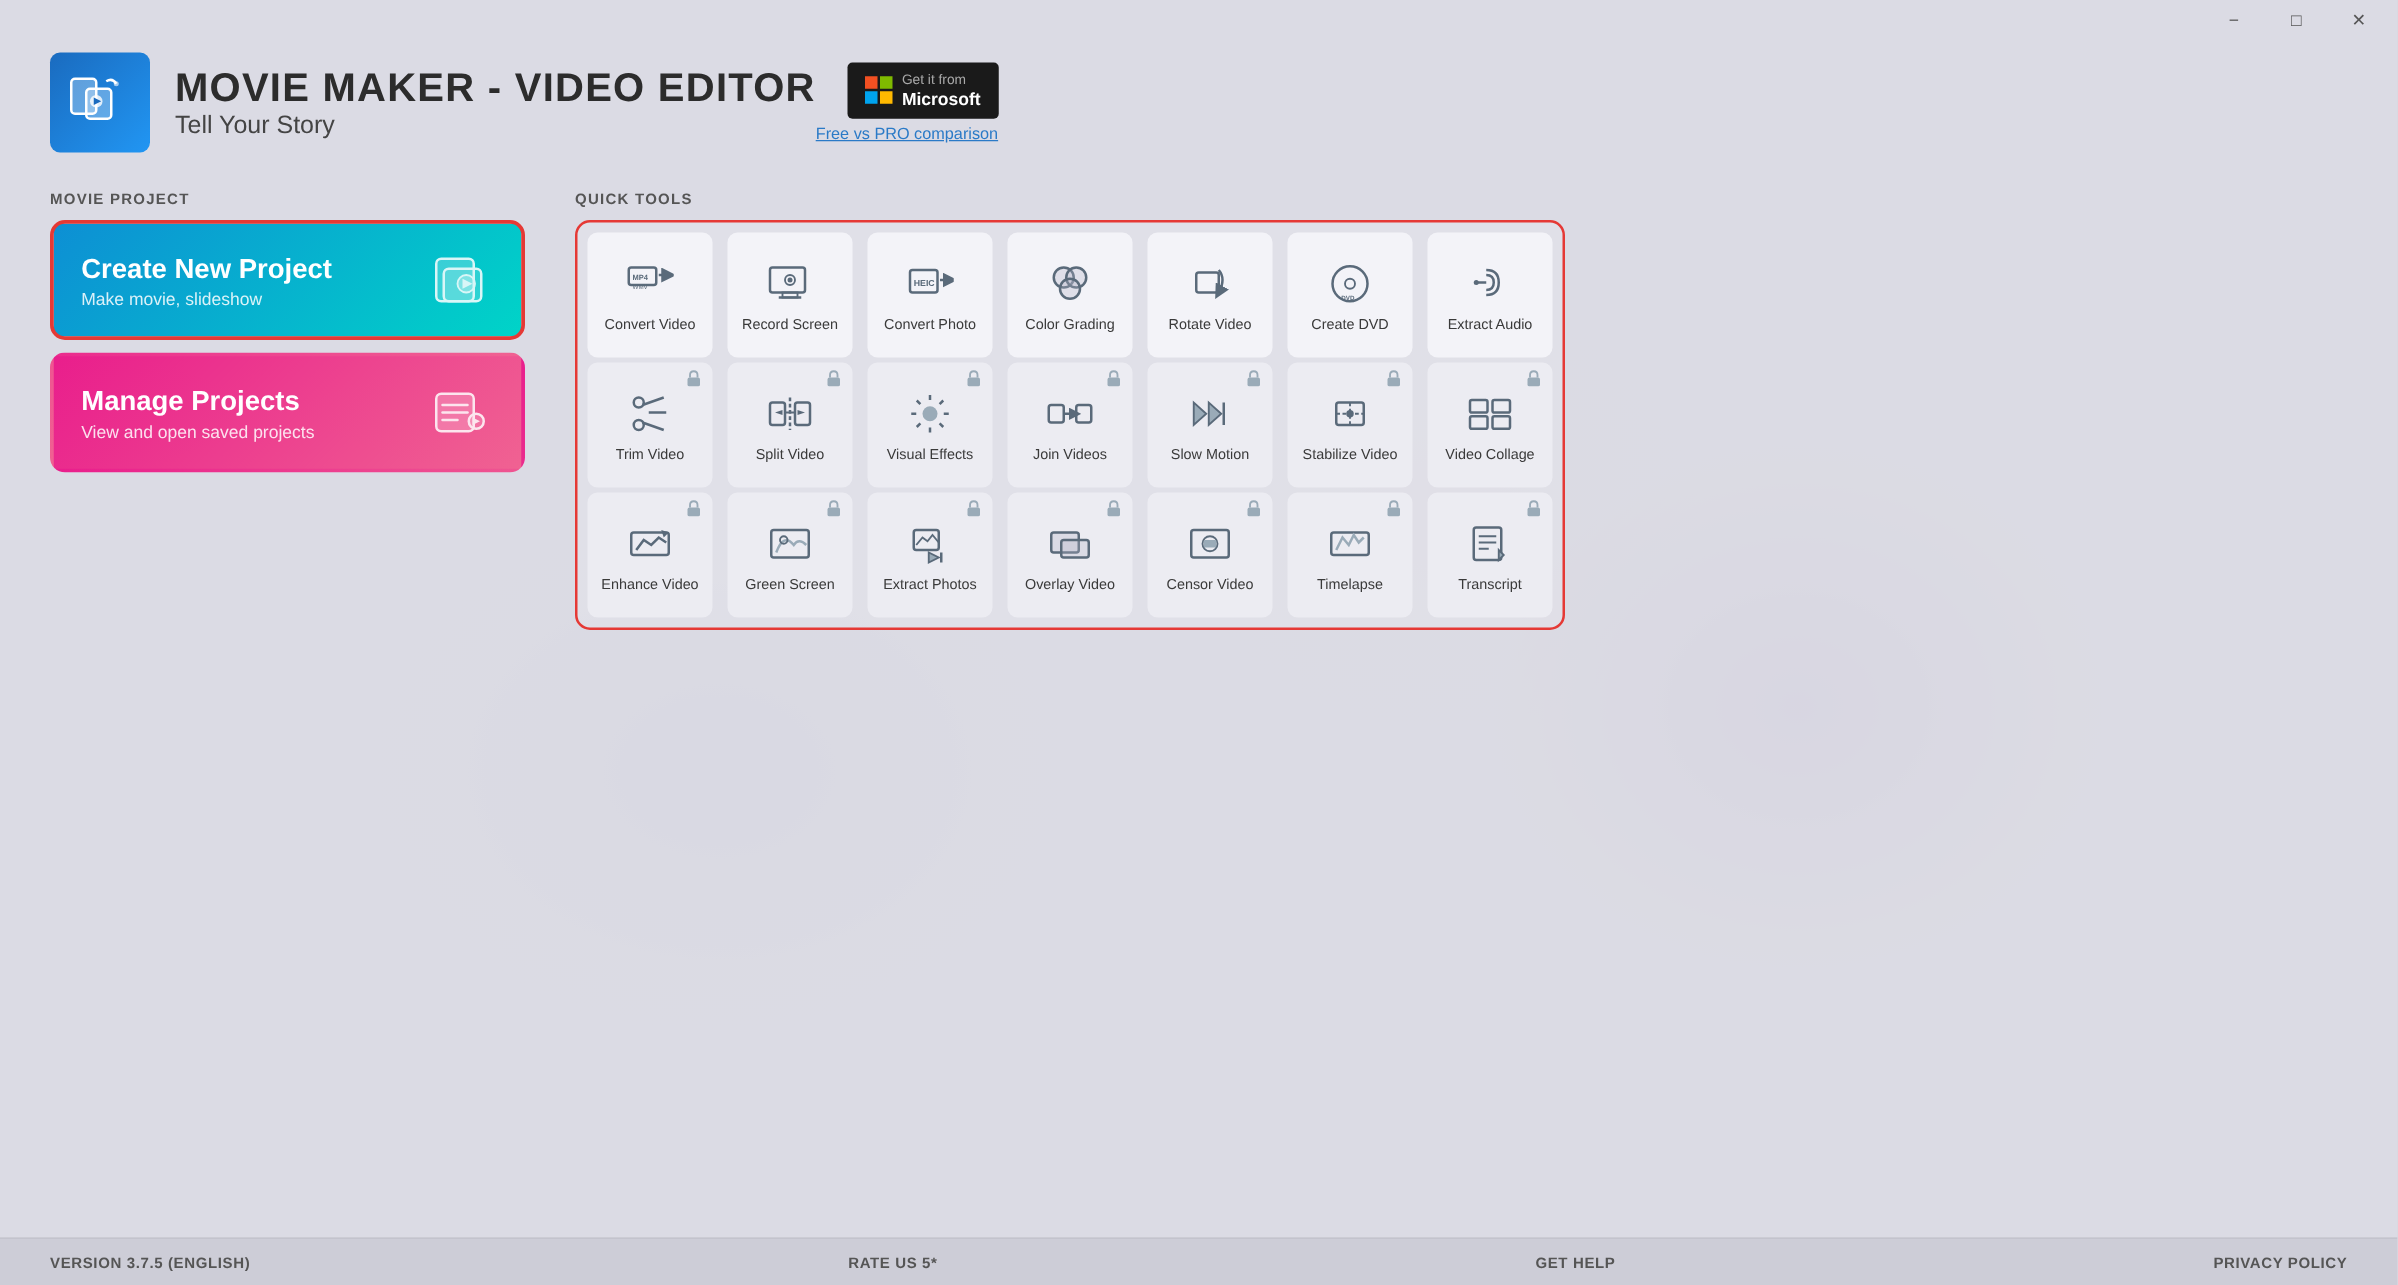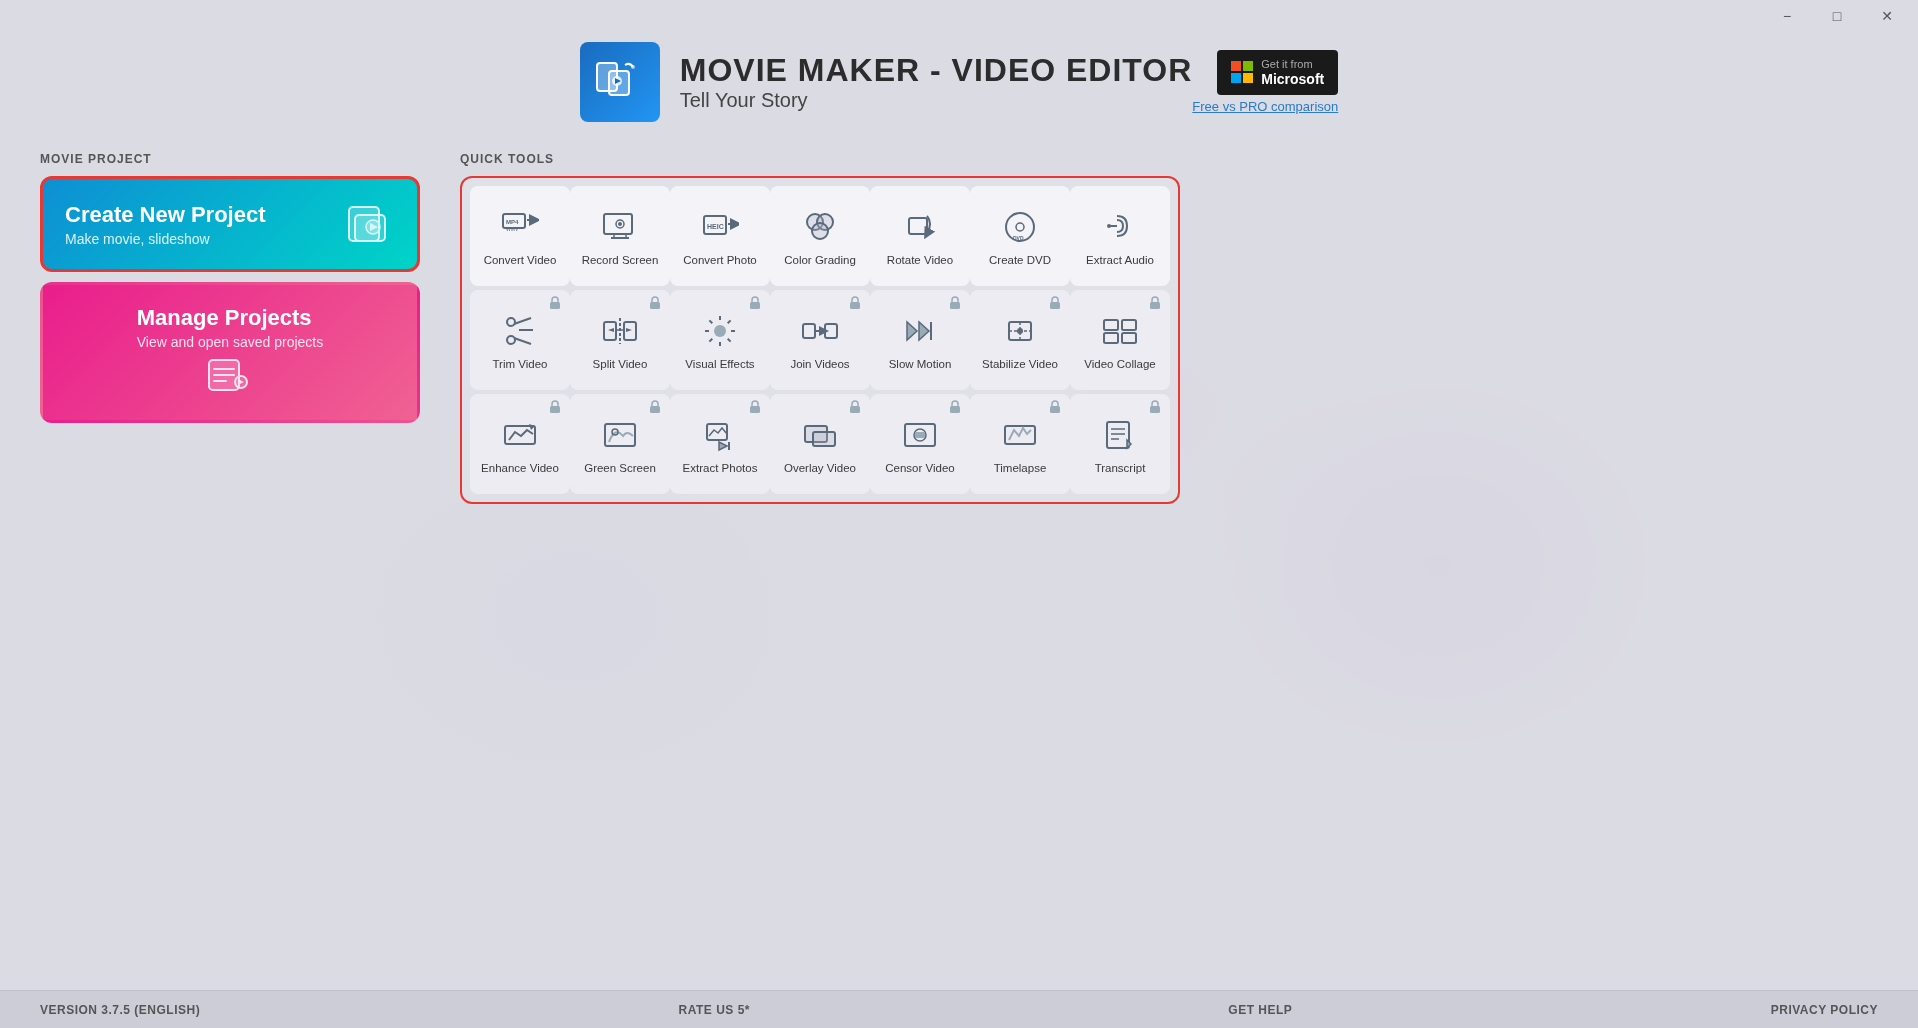--- a/index.html
+++ b/index.html
@@ -55,21 +55,21 @@
       color: #555;
       cursor: pointer;
       background: transparent;
       border: none;
     }
 
     
     .header {
       display: flex;
       align-items: center;
-      justify-content: center;
+      justify-content: flex-start;
       padding: 10px 40px 10px 40px;
       background: transparent;
     }
     .header-left {
       display: flex;
       align-items: center;
       gap: 20px;
     }
     .app-logo {
       width: 80px;
@@ -175,21 +175,20 @@
       position: relative;
       overflow: hidden;
     }
     .card-new {
       background: linear-gradient(135deg, #0d8fd4, #00d4c8);
       border-color: #e53935;
     }
     .card-manage {
       background: linear-gradient(135deg, #e91e8c, #f06292);
       border-color: transparent;
-      flex-direction: column;
     }
     .card-text { flex: 1; }
     .card-title {
       font-size: 22px;
       font-weight: 700;
       color: white;
       display: block;
     }
     .card-subtitle {
       font-size: 14px;
@@ -220,21 +219,21 @@
     .tools-grid-wrapper {
       border: 2.5px solid #e53935;
       border-radius: 12px;
       padding: 8px;
       background: rgba(255,255,255,0.15);
       display: inline-block;
       margin-bottom: 6px;
     }
     .tools-row {
       display: flex;
-      gap: 0;
+      gap: 12px;
       margin-bottom: 4px;
     }
     .tools-row:last-child { margin-bottom: 0; }
 
     .tool-card {
       width: 100px;
       height: 100px;
       background: rgba(240,240,245,0.75);
       border-radius: 8px;
       display: flex;

